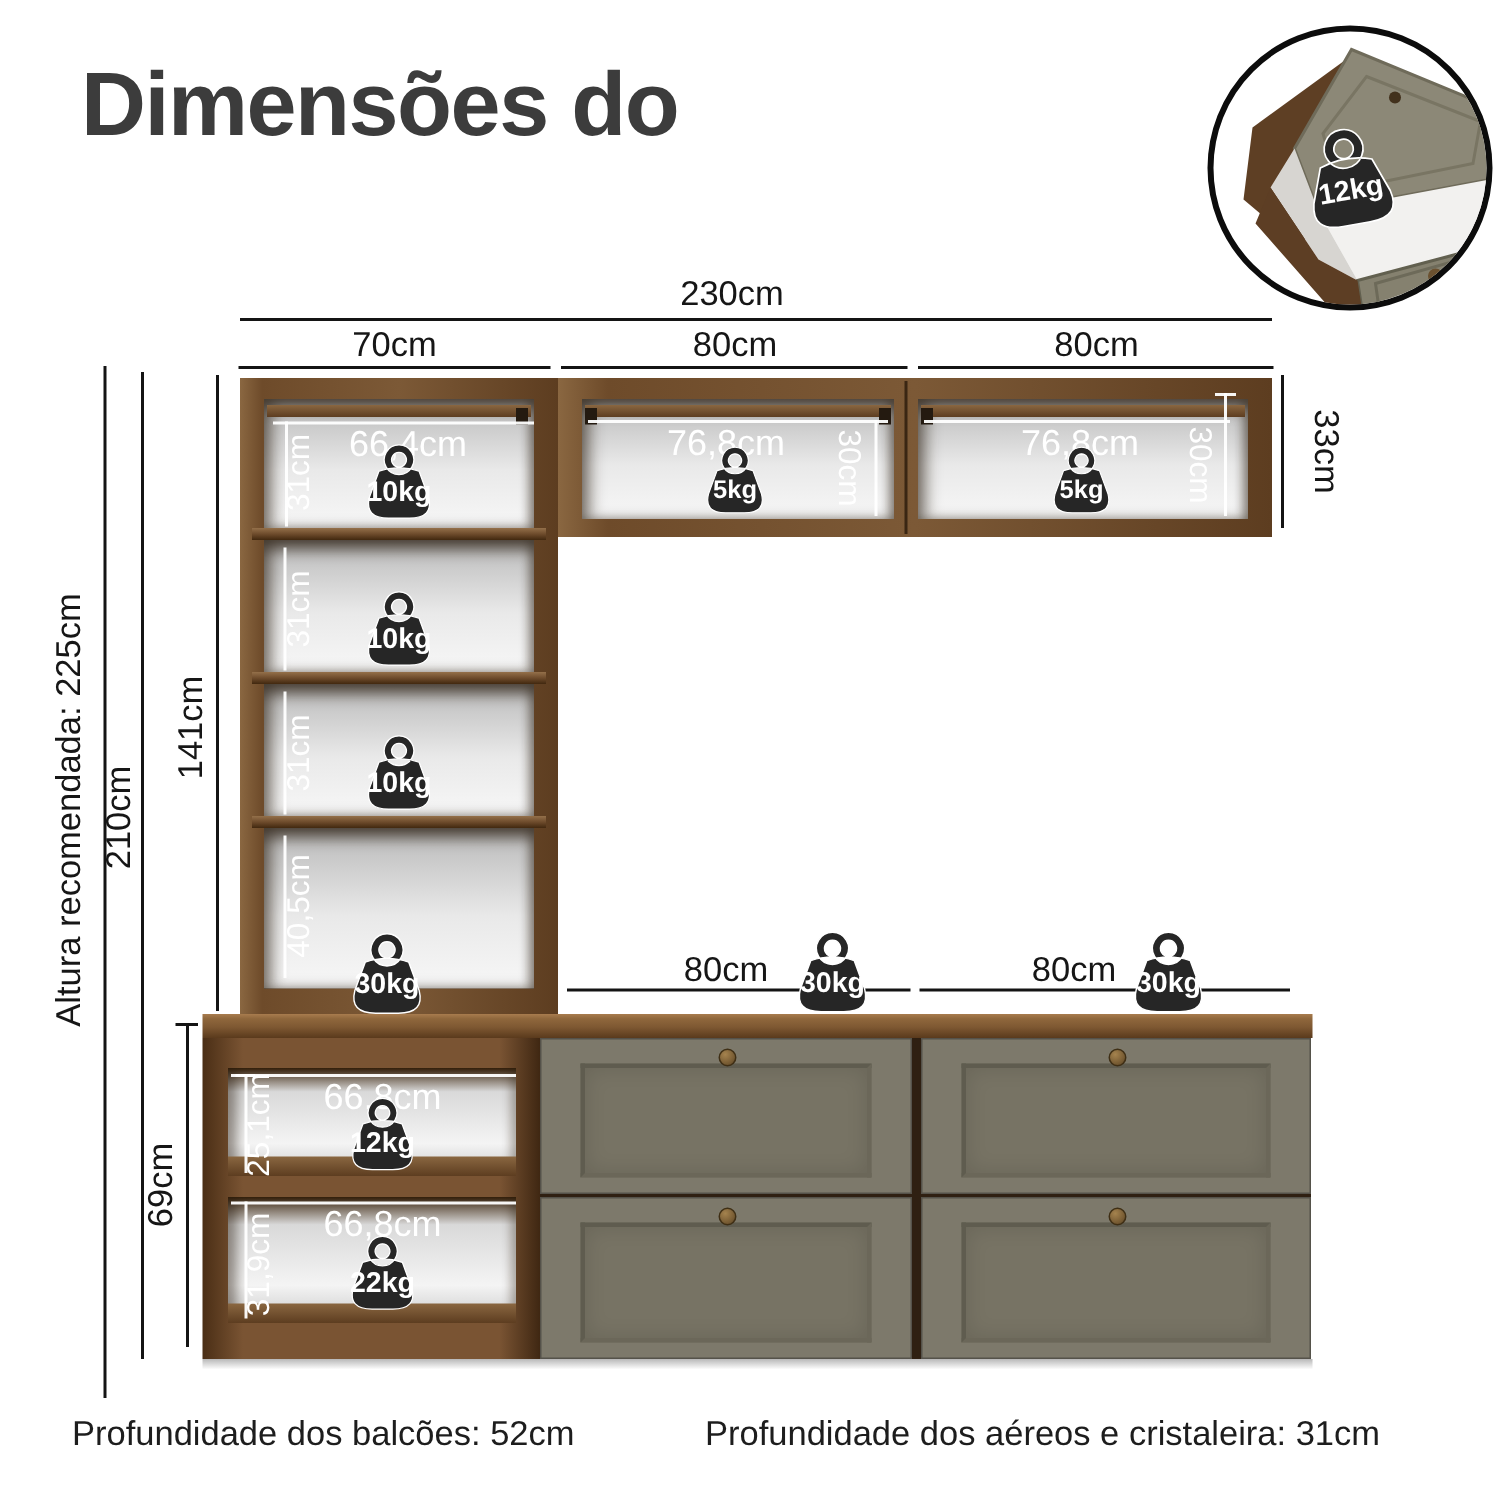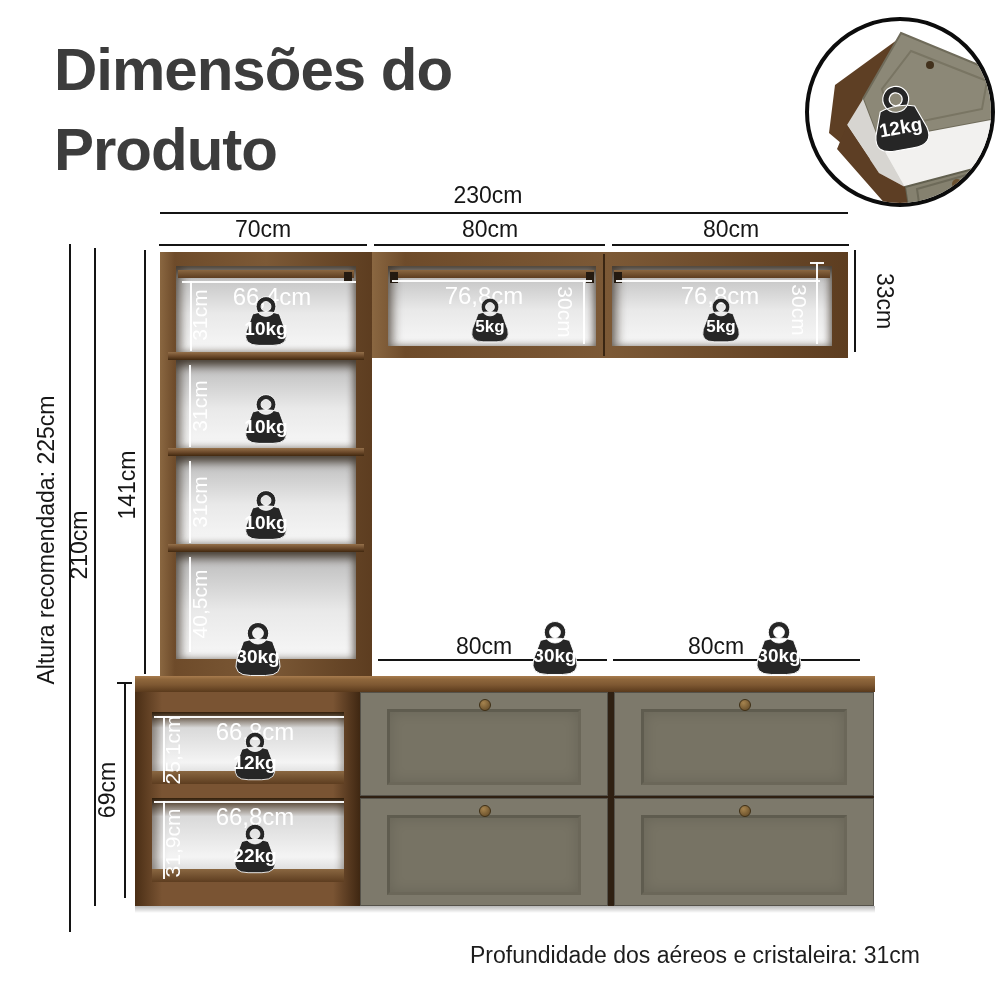--- a/index.html
+++ b/index.html
@@ -62,21 +62,20 @@
       <path fill-rule="evenodd" fill="#262626" stroke="#ffffff" stroke-width="1.5" d="M50 4a17 17 0 1 0 0.01 0Z M50 12.5a8.5 8.5 0 1 1 -0.01 0Z
            M27 34 Q50 26 73 34 L84 64 Q90 88 62 88 L38 88 Q10 88 16 64 Z"></path>
     </symbol>
   </defs>
 </svg>
 
 <div id="canvas">
 
   <div class="title">
     <div>Dimensões do</div>
-    <div>Produto</div>
   </div>
 
   <div class="inset">
     <svg width="190" height="190" viewBox="0 0 190 190">
       <polygon points="26,64 92,16 114,28 58,144 20,112" fill="#5e3f24"></polygon>
       <polygon points="92,12 194,54 188,98 70,120 54,78" fill="#8c8877" stroke="#6f6b5a" stroke-width="2"></polygon>
       <polygon points="102,30 178,60 173,88 84,106 73,68" fill="none" stroke="#797563" stroke-width="2"></polygon>
       <circle cx="121" cy="44" r="4" fill="#42311c"></circle>
       <polygon points="70,120 188,98 194,140 96,166" fill="#f2f1ef"></polygon>
       <polygon points="54,78 70,120 96,166 70,152 38,104" fill="#d7d5d1"></polygon>
@@ -267,15 +266,16 @@
       </svg>
     <span class="wlabel">12kg</span>
   </div>
   <div class="weight" style="left:226px;top:822px;width:58px;height:53px;">
     <svg viewBox="0 0 100 92">
         <use href="#kb"></use>
       </svg>
     <span class="wlabel">22kg</span>
   </div>
 
+  <div class="footer-text" style="left:48px;top:942px;">Profundidade dos balcões: 52cm</div>
   <div class="footer-text" style="left:470px;top:942px;text-align:center;">Profundidade dos aéreos e cristaleira: 31cm</div>
 
 </div>
 
 </body></html>

